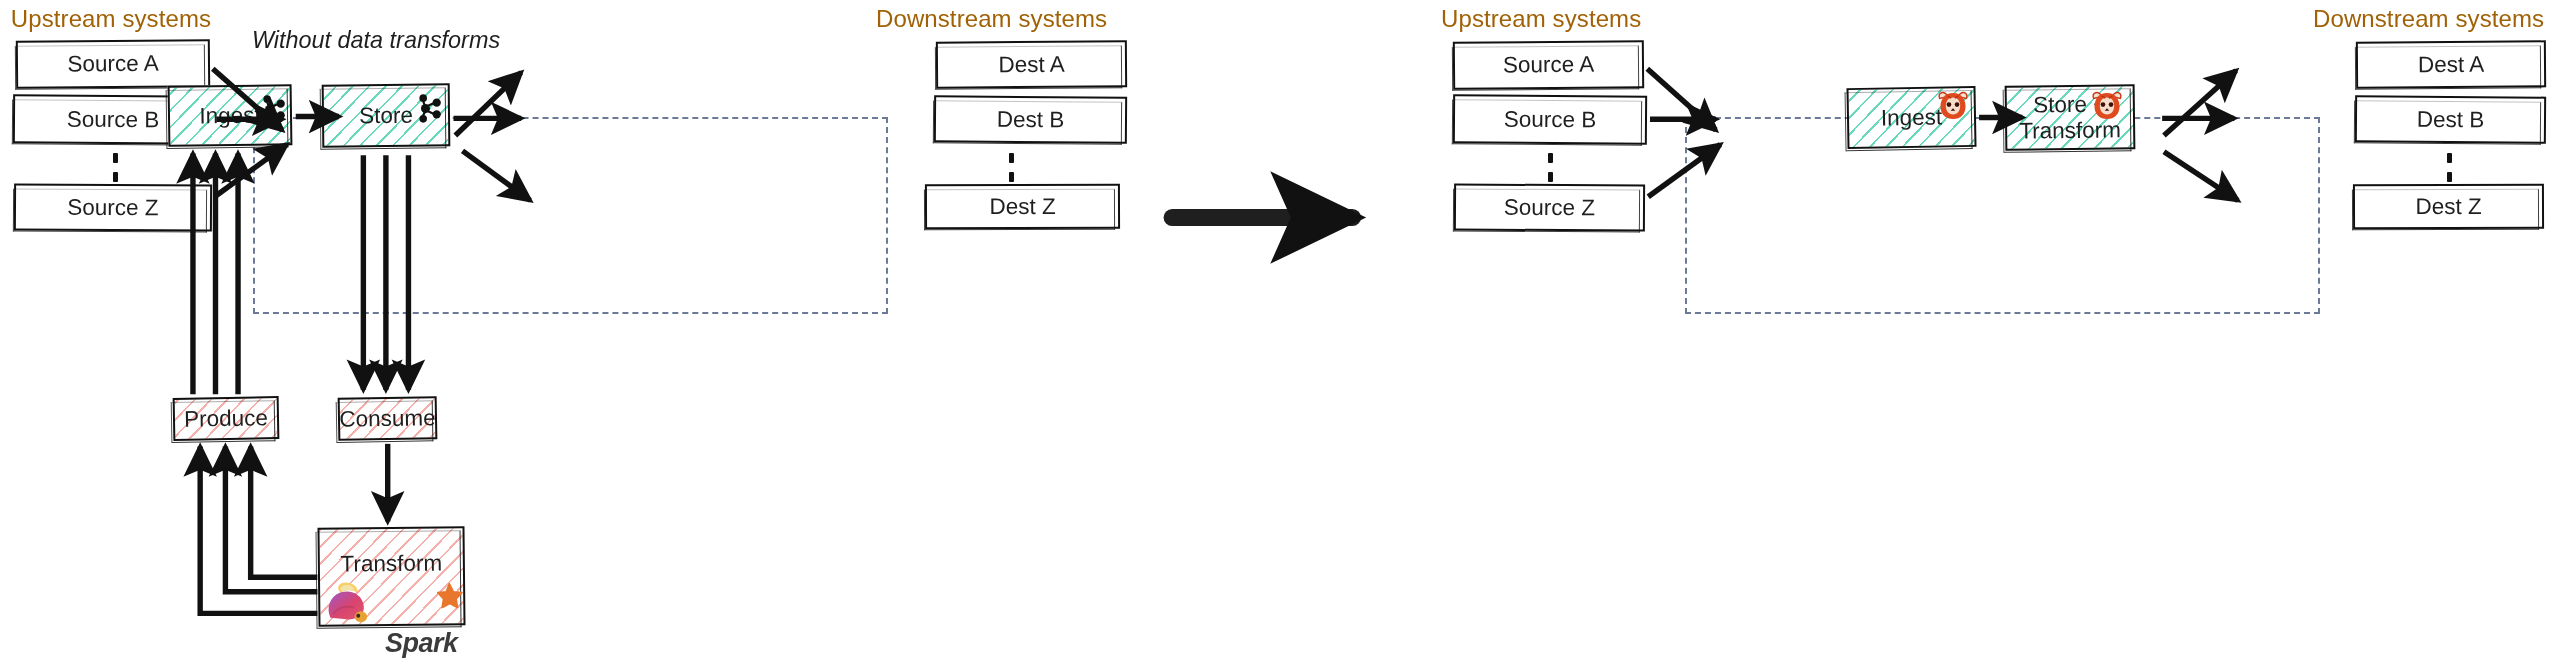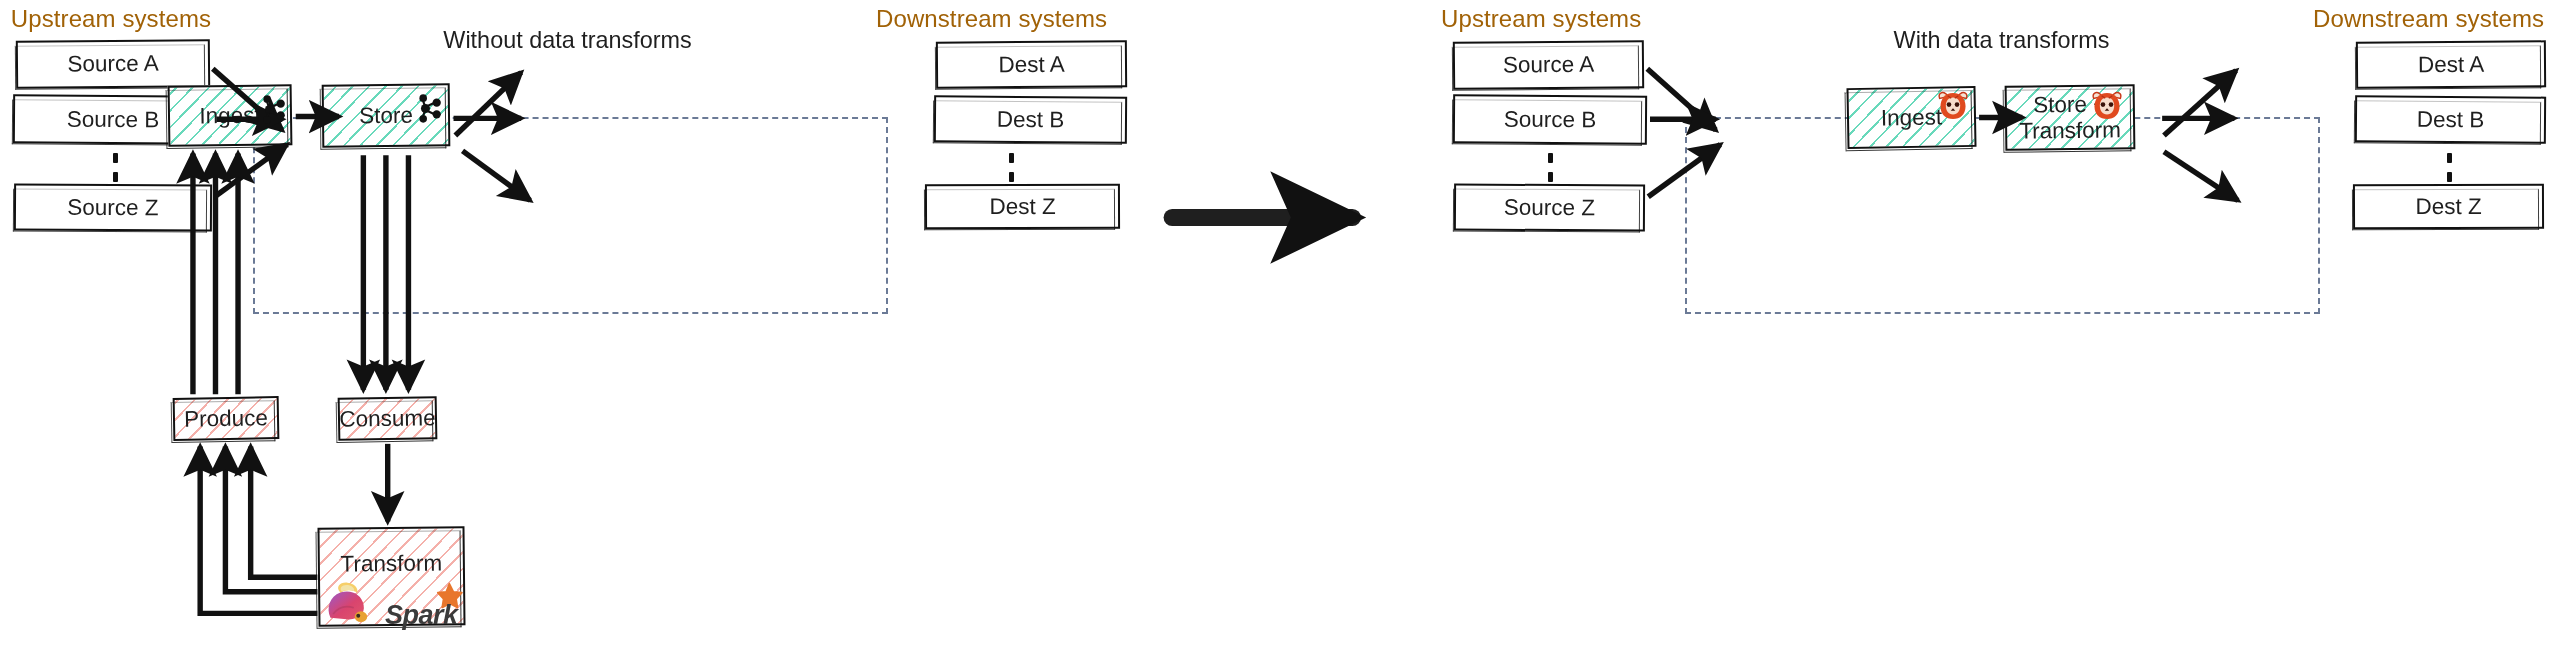--- a/index.html
+++ b/index.html
@@ -25,21 +25,21 @@
     font-size: 24px;
     color: #a16207;
     white-space: nowrap;
     letter-spacing: 0.1px;
   }
   .panel-title {
     position: absolute;
     font-size: 23.4px;
     color: #1f1f1f;
     white-space: nowrap;
-    text-align: center;
+    font-style: italic;
   }
 
   
   .box {
     position: absolute;
     box-sizing: border-box;
     border: 2.7px solid #111111;
     display: flex;
     align-items: center;
     justify-content: center;
@@ -142,20 +142,21 @@
   }
   .icon svg { display: block; }
 
   .spark-word {
     font-family: "Liberation Sans", sans-serif;
     font-style: italic;
     font-weight: bold;
     font-size: 27px;
     color: #3b3b3b;
     letter-spacing: -0.5px;
+    margin-top: 28px;
   }
 </style>
 </head>
 <body>
 
 <div id="canvas">
 
   <div class="caption" style="left:10.8px; top:5.4px;">Upstream systems</div>
 
   <div class="caption" style="left:876px; top:5.4px;">Downstream systems</div>
@@ -260,21 +261,20 @@
     <svg width="76" height="41" viewBox="0 0 84 46">
       <path d="M66 2 L70.5 11 L80 12 L73.5 19 L75 28.5 L66.5 24 L58 28.5 L59.5 19 L53 12 L62.5 11 Z" fill="#e8762c" stroke="#e8762c" stroke-width="2" stroke-linejoin="round"></path>
     </svg>
   </div>
   <div class="icon spark-word" style="left:385px; top:600px;">Spark</div>
 
   <div class="caption" style="left:1441px; top:5.4px;">Upstream systems</div>
 
   <div class="caption" style="left:2313px; top:5.4px;">Downstream systems</div>
 
-  <div class="panel-title" style="left:1686px; top:27px; width:631px;">With data transforms</div>
 
   <div class="region" style="left:1685px; top:117px; width:635px; height:197px;"></div>
 
   <div class="box plain" style="left:1453px; top:41px; width:191px; height:48px; transform:rotate(-0.5deg);">
     <span class="lbl">Source A</span>
   </div>
   <div class="box plain" style="left:1453px; top:95px; width:194px; height:49px; transform:rotate(0.4deg);">
     <span class="lbl">Source B</span>
   </div>
   <div class="box plain" style="left:1454px; top:184px; width:191px; height:47px; transform:rotate(0.3deg);">

